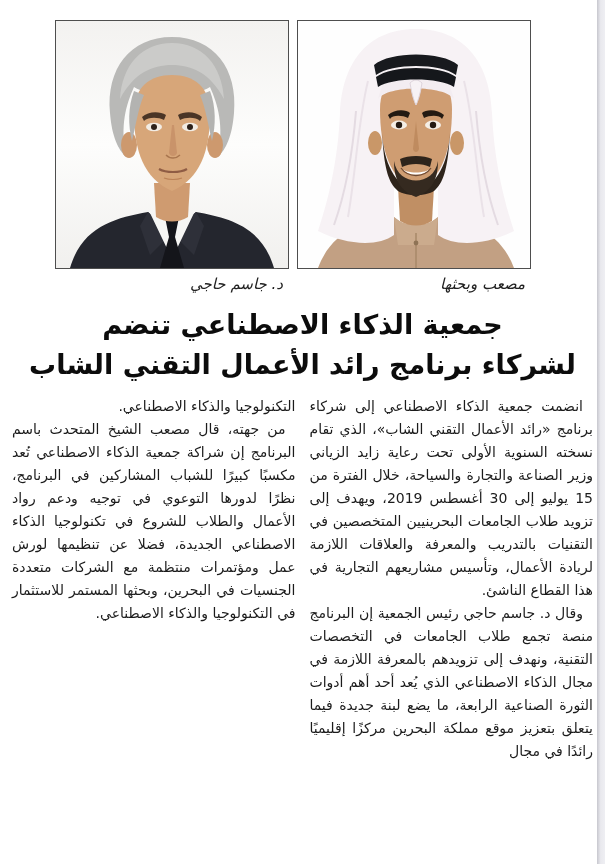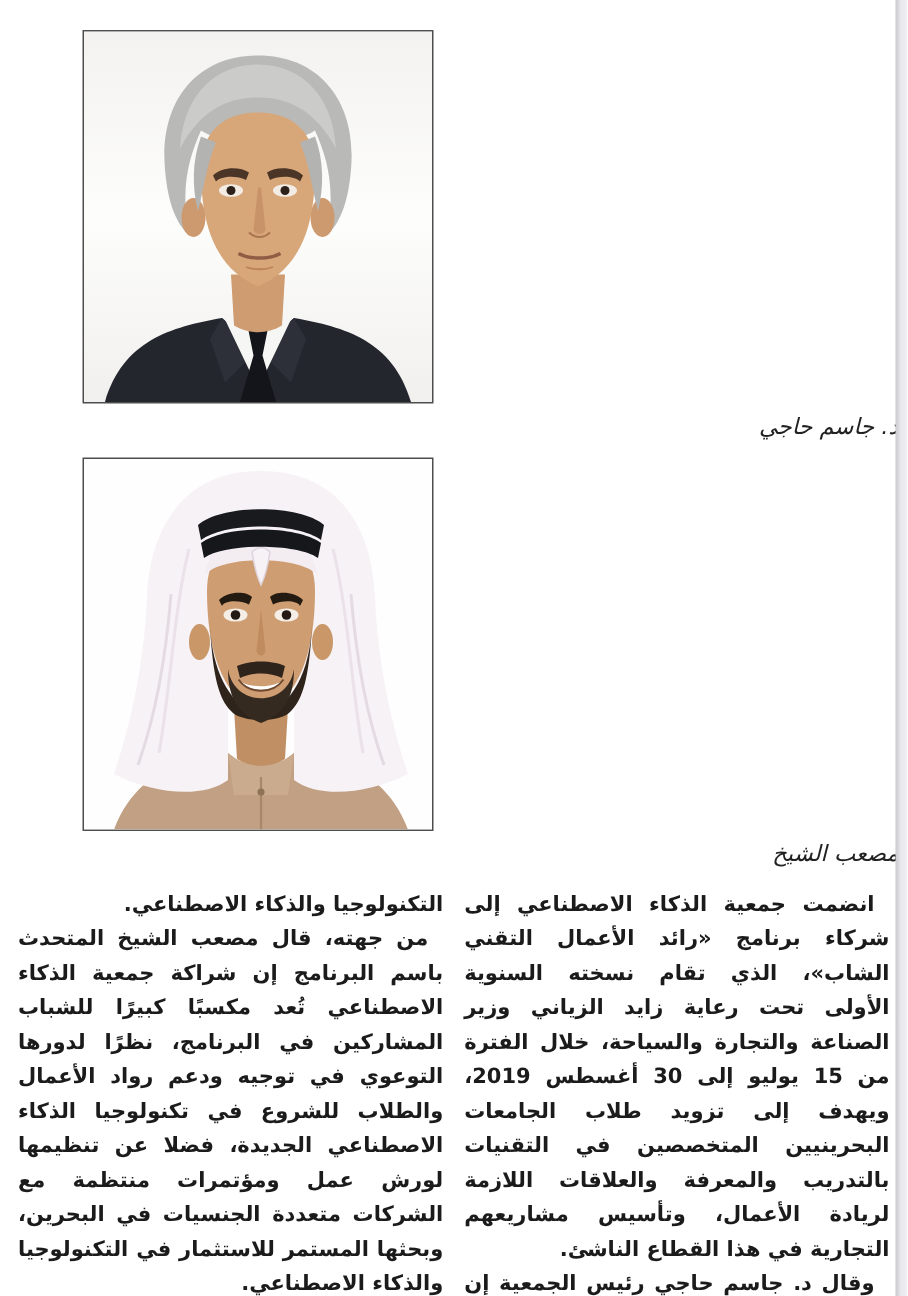--- a/index.html
+++ b/index.html
@@ -7,21 +7,21 @@
     width:605px;height:864px;overflow:hidden;position:relative;
     background:#ffffff;
     font-family:"DejaVu Sans",sans-serif;
     -webkit-font-smoothing:antialiased;
   }
   .edge-strip{
     position:absolute;top:0;right:0;width:8px;height:864px;
     background:linear-gradient(to right,#c7c7ce 0,#e9e9ee 45%,#efeff3 100%);
   }
   .photos-row{
-    display:flex;flex-direction:column;gap:8px;
+    display:flex;flex-direction:row;gap:8px;
     padding:20px 0 0 55px;
   }
   figure{margin:0;}
   .photo-frame{
     border:1px solid #4e4e4e;
     width:232px;height:247px;
     background:#fdfdfd;overflow:hidden;box-sizing:content-box;
   }
   .photo-frame svg{display:block;}
   figcaption{
@@ -38,21 +38,21 @@
   .columns{
     display:flex;direction:rtl;gap:14px;
     padding:10px 12px 0 12px;
     color:#1b1b1b;
   }
   .col{flex:1 1 0;min-width:0;}
   .col p{
     margin:0;direction:rtl;
     text-align:justify;
     font-size:14px;line-height:23px;
-    font-weight:bold;
+    font-weight:normal;
     text-indent:10px;
   }
   .col p.cont{text-indent:0;}
 </style>
 </head>
 <body>
 
 <div>
 
   <div class="photos-row">
@@ -146,25 +146,29 @@
           <path d="M90 94 C96 88 108 88 112 92 L110 97 C104 94 94 94 92 98 Z" fill="#231a12"></path>
           <path d="M146 94 C140 88 128 88 124 92 L126 97 C132 94 142 94 144 98 Z" fill="#231a12"></path>
 
           <path d="M80 78 C90 64 146 64 156 78 C150 56 144 48 118 48 C92 48 86 56 80 78 Z" fill="#f3edf1"></path>
           <path d="M112 62 C114 74 116 80 118 84 C120 80 122 74 124 62 C120 58 116 58 112 62 Z" fill="#f7f2f5" stroke="#ded4dc" stroke-width="1"></path>
 
           <path d="M76 44 C92 30 144 30 160 44 L158 54 C142 42 94 42 78 54 Z" fill="#181a1e"></path>
           <path d="M78 56 C94 44 142 44 158 56 L156 66 C142 56 94 56 80 66 Z" fill="#15171b"></path>
         </svg>
       </div>
-      <figcaption>مصعب الشيخ</figcaption>
+      <figcaption>مصعب وبحثها</figcaption>
     </figure>
 
   </div>
 
+  <div class="headline">
+    <div>جمعية الذكاء الاصطناعي تنضم</div>
+    <div>لشركاء برنامج رائد الأعمال التقني الشاب</div>
+  </div>
 
   <div class="columns">
     <div class="col">
       <p>انضمت جمعية الذكاء الاصطناعي إلى شركاء برنامج «رائد الأعمال التقني الشاب»، الذي تقام نسخته السنوية الأولى تحت رعاية زايد الزياني وزير الصناعة والتجارة والسياحة، خلال الفترة من 15 يوليو إلى 30 أغسطس 2019، ويهدف إلى تزويد طلاب الجامعات البحرينيين المتخصصين في التقنيات بالتدريب والمعرفة والعلاقات اللازمة لريادة الأعمال، وتأسيس مشاريعهم التجارية في هذا القطاع الناشئ.</p>
       <p>وقال د. جاسم حاجي رئيس الجمعية إن البرنامج منصة تجمع طلاب الجامعات في التخصصات التقنية، ونهدف إلى تزويدهم بالمعرفة اللازمة في مجال الذكاء الاصطناعي الذي يُعد أحد أهم أدوات الثورة الصناعية الرابعة، ما يضع لبنة جديدة فيما يتعلق بتعزيز موقع مملكة البحرين مركزًا إقليميًا رائدًا في مجال</p>
     </div>
     <div class="col">
       <p class="cont">التكنولوجيا والذكاء الاصطناعي.</p>
       <p>من جهته، قال مصعب الشيخ المتحدث باسم البرنامج إن شراكة جمعية الذكاء الاصطناعي تُعد مكسبًا كبيرًا للشباب المشاركين في البرنامج، نظرًا لدورها التوعوي في توجيه ودعم رواد الأعمال والطلاب للشروع في تكنولوجيا الذكاء الاصطناعي الجديدة، فضلا عن تنظيمها لورش عمل ومؤتمرات منتظمة مع الشركات متعددة الجنسيات في البحرين، وبحثها المستمر للاستثمار في التكنولوجيا والذكاء الاصطناعي.</p>
     </div>

